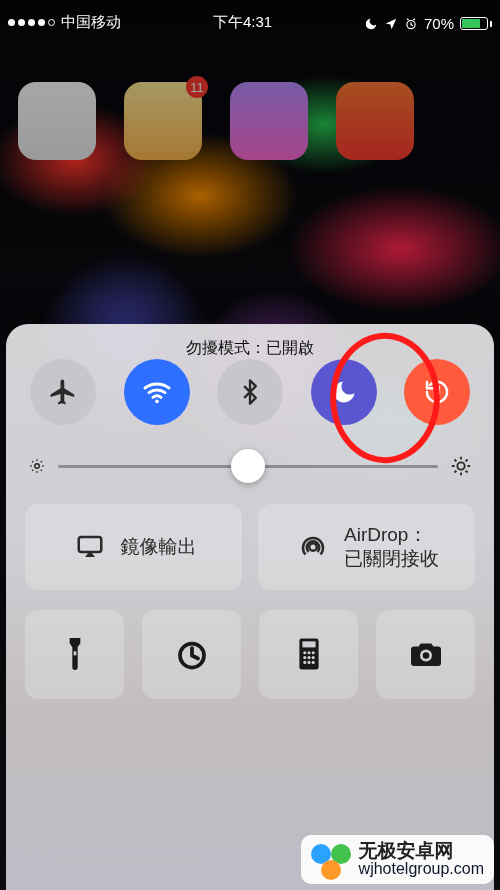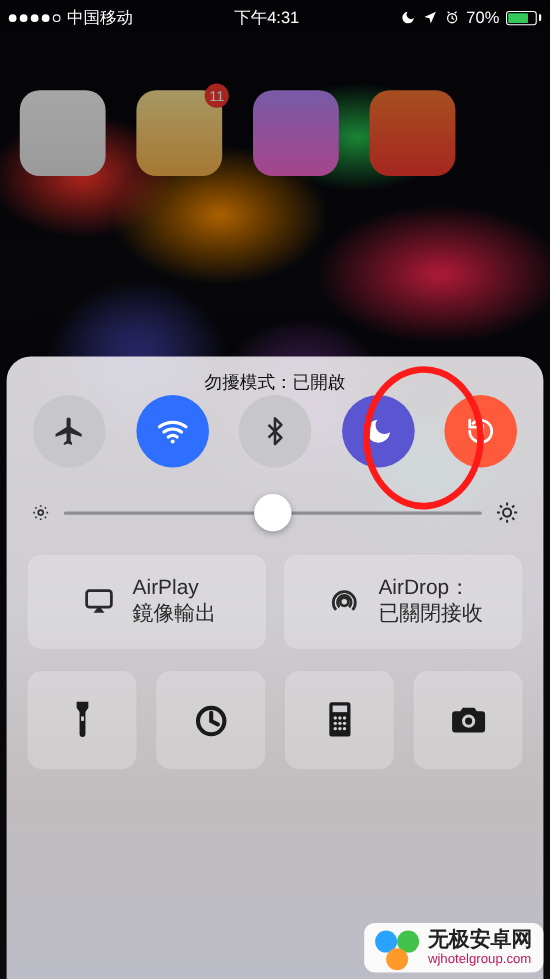--- a/index.html
+++ b/index.html
@@ -19,21 +19,21 @@
       radial-gradient(160px 90px at 80% 28%, #ff2d55 0%, rgba(255,45,85,0) 70%),
       radial-gradient(120px 120px at 25% 38%, #5856d6 0%, rgba(88,86,214,0) 70%),
       radial-gradient(120px 120px at 55% 42%, #af52de 0%, rgba(175,82,222,0) 70%),
       radial-gradient(120px 80px at 78% 48%, #00c7be 0%, rgba(0,199,190,0) 70%),
       linear-gradient(#07070c, #14141a);
     filter: saturate(1.1) blur(0.3px);
   }
   
   .status-bar {
     position: absolute; top: 0; left: 0; right: 0; height: 32px;
-    display: flex; align-items: center; justify-content: space-between;
+    display: flex; align-items: flex-end; justify-content: space-between;
     padding: 0 8px; color: #fff; font-size: 15px; z-index: 20;
   }
   .status-left, .status-right { display: flex; align-items: center; gap: 6px; }
   .signal-dots { display: flex; gap: 3px; align-items: center; }
   .dot { width: 7px; height: 7px; border-radius: 50%; background: #fff; }
   .dot.empty { background: transparent; border: 1px solid #fff; }
   .battery { display: inline-flex; align-items: center; gap: 2px; }
   .battery-body { width: 28px; height: 13px; border: 1.5px solid #fff; border-radius: 3px; position: relative; }
   .battery-fill { position: absolute; left: 1px; top: 1px; bottom: 1px; width: 70%; background: #34c759; border-radius: 1px; }
   .battery-cap { width: 2px; height: 6px; background: #fff; border-radius: 0 1px 1px 0; }
@@ -98,21 +98,21 @@
     display: flex; align-items: center; gap: 8px;
     background: rgba(255,255,255,0.92); border-radius: 10px; padding: 6px 10px;
   }
   .wm-logo { width: 40px; height: 32px; position: relative; }
   .wm-dot { position: absolute; width: 20px; height: 20px; border-radius: 50%; }
   .wm-blue  { background: #2aa3ff; left: 0; top: 0; }
   .wm-green { background: #42c24a; right: 0; top: 0; }
   .wm-orange{ background: #ff9a2a; left: 10px; bottom: -4px; }
   .wm-text { display: flex; flex-direction: column; line-height: 1.05; }
   .wm-cn { font-size: 19px; font-weight: 700; color: #222; }
-  .wm-url { font-size: 12px; color: #be185d; }
+  .wm-url { font-size: 16px; color: #0f172a; }
 
   svg { display: block; }
 </style>
 </head>
 <body>
 
 <div class="phone">
   <div class="wallpaper"></div>
 
   <div class="status-bar">
@@ -224,21 +224,20 @@
 
     <div class="card-row">
       <div class="card">
         <span class="icon-slot">
           <svg width="30" height="30" viewBox="0 0 24 24" fill="none" stroke="#2a2a2a" stroke-width="2">
               <rect x="3" y="4" width="18" height="12" rx="2"></rect>
               <path d="M8 20l4-5 4 5z" fill="#2a2a2a" stroke="none"></path>
             </svg>
         </span>
         <span class="label-slot">
-          <div>AirPlay</div>
           <div>鏡像輸出</div>
         </span>
       </div>
       <div class="card">
         <span class="icon-slot">
           <svg width="30" height="30" viewBox="0 0 24 24" fill="none" stroke="#2a2a2a" stroke-width="2">
               <circle cx="12" cy="12" r="3"></circle>
               <path d="M6 18a8 8 0 1 1 12 0"></path>
               <path d="M8.5 16a5 5 0 1 1 7 0"></path>
             </svg>

